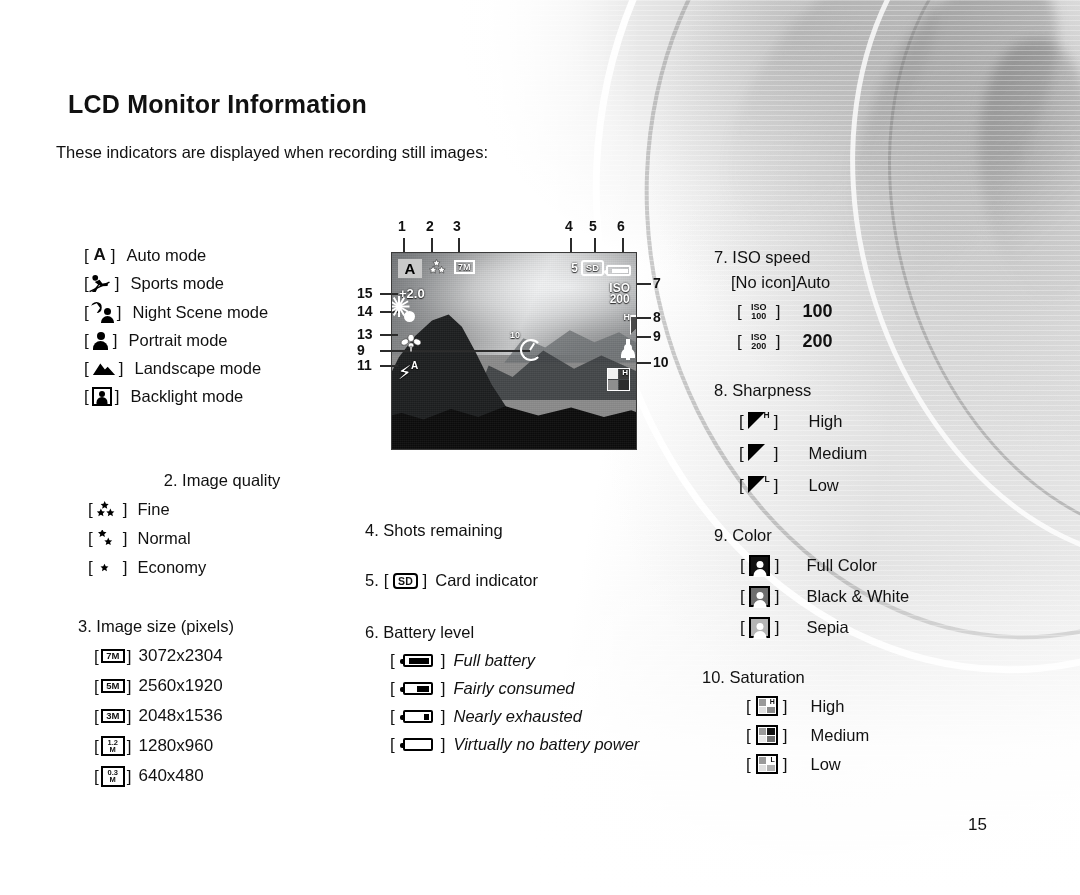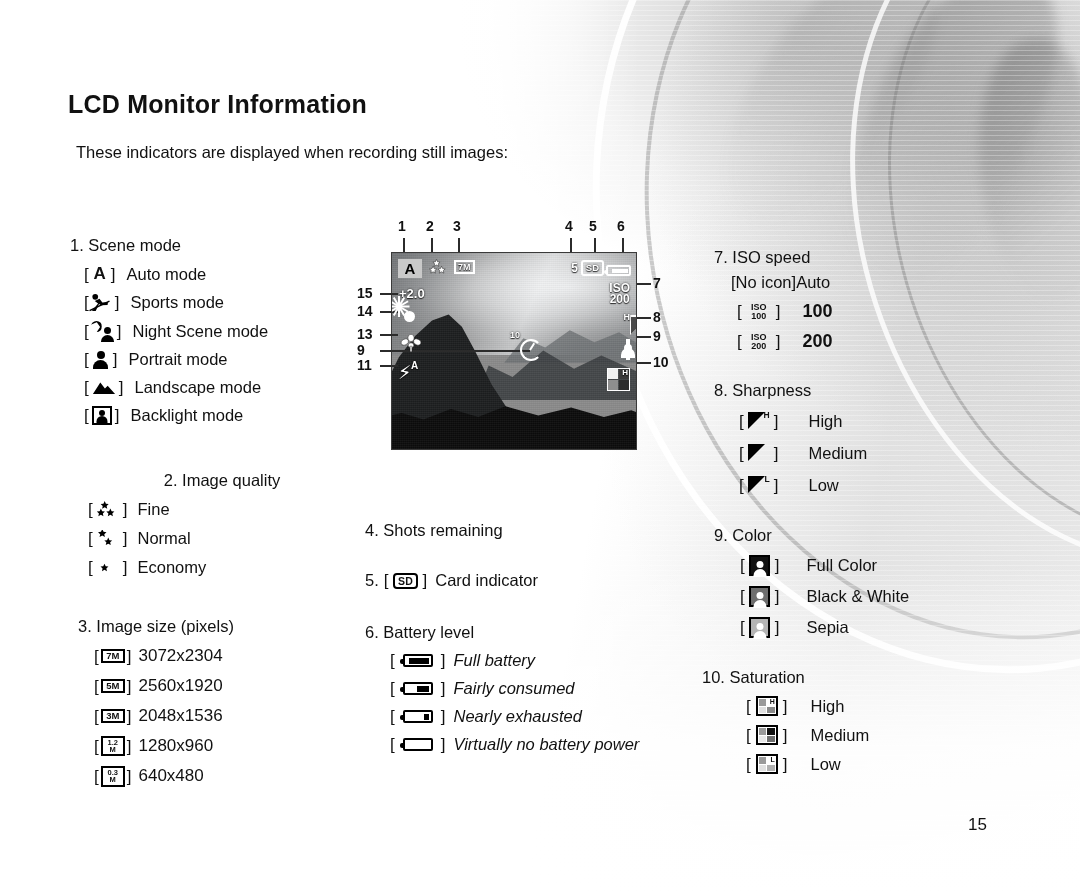--- a/index.html
+++ b/index.html
@@ -30,21 +30,21 @@
   #bg .scan{position:absolute;inset:0;
     background:repeating-linear-gradient(to bottom, rgba(255,255,255,.30) 0px, rgba(255,255,255,.30) 1px, rgba(255,255,255,0) 1px, rgba(255,255,255,0) 5px);}
   #bg .fadeleft{position:absolute;left:0;top:0;width:640px;height:100%;
     background:linear-gradient(to right,#fff 0%,#fff 48%,rgba(255,255,255,.86) 78%,rgba(255,255,255,0) 100%);}
   #bg .fadebottom{position:absolute;left:0;bottom:0;width:100%;height:330px;
     background:linear-gradient(to top,#fff 0%,rgba(255,255,255,.90) 45%,rgba(255,255,255,0) 100%);}
 
   
   #page{position:absolute;inset:0;}
   h1#title{position:absolute;left:68px;top:90px;margin:0;font-size:25px;font-weight:bold;letter-spacing:.2px;text-align:center;}
-  #subtitle{position:absolute;left:76px;top:143px;font-size:16.5px;}
+  #subtitle{position:absolute;left:56px;top:143px;font-size:16.5px;}
   .sec-head{font-size:16.5px;white-space:nowrap;}
   .row{display:flex;align-items:center;white-space:nowrap;font-size:16.5px;}
   .brk{font-size:17px;line-height:1;}
   .ico{display:inline-flex;align-items:center;justify-content:center;}
 
   
   #colLeft{position:absolute;left:70px;top:236px;width:300px;}
   #colLeft .sec-head{margin-left:0;}
   #sec1 .row{margin-top:9px;margin-left:14px;}
   #sec1 .lbl{margin-left:11px;}
@@ -197,24 +197,20 @@
 </div>
 
 <div id="page">
 
   <h1 id="title">LCD Monitor Information</h1>
   <div id="subtitle">These indicators are displayed when recording still images:</div>
 
   <div id="colLeft">
 
     <div id="sec1">
-      <div class="sec-head">
-        <span>1.</span>
-        <span>Scene mode</span>
-      </div>
 
       <div class="row">
         <span class="brk">[</span>
         <span class="ico" style="width:22px;justify-content:center;font-weight:bold;font-size:17px;">A</span>
         <span class="brk">]</span>
         <span class="lbl">Auto mode</span>
       </div>
 
       <div class="row">
         <span class="brk">[</span>

